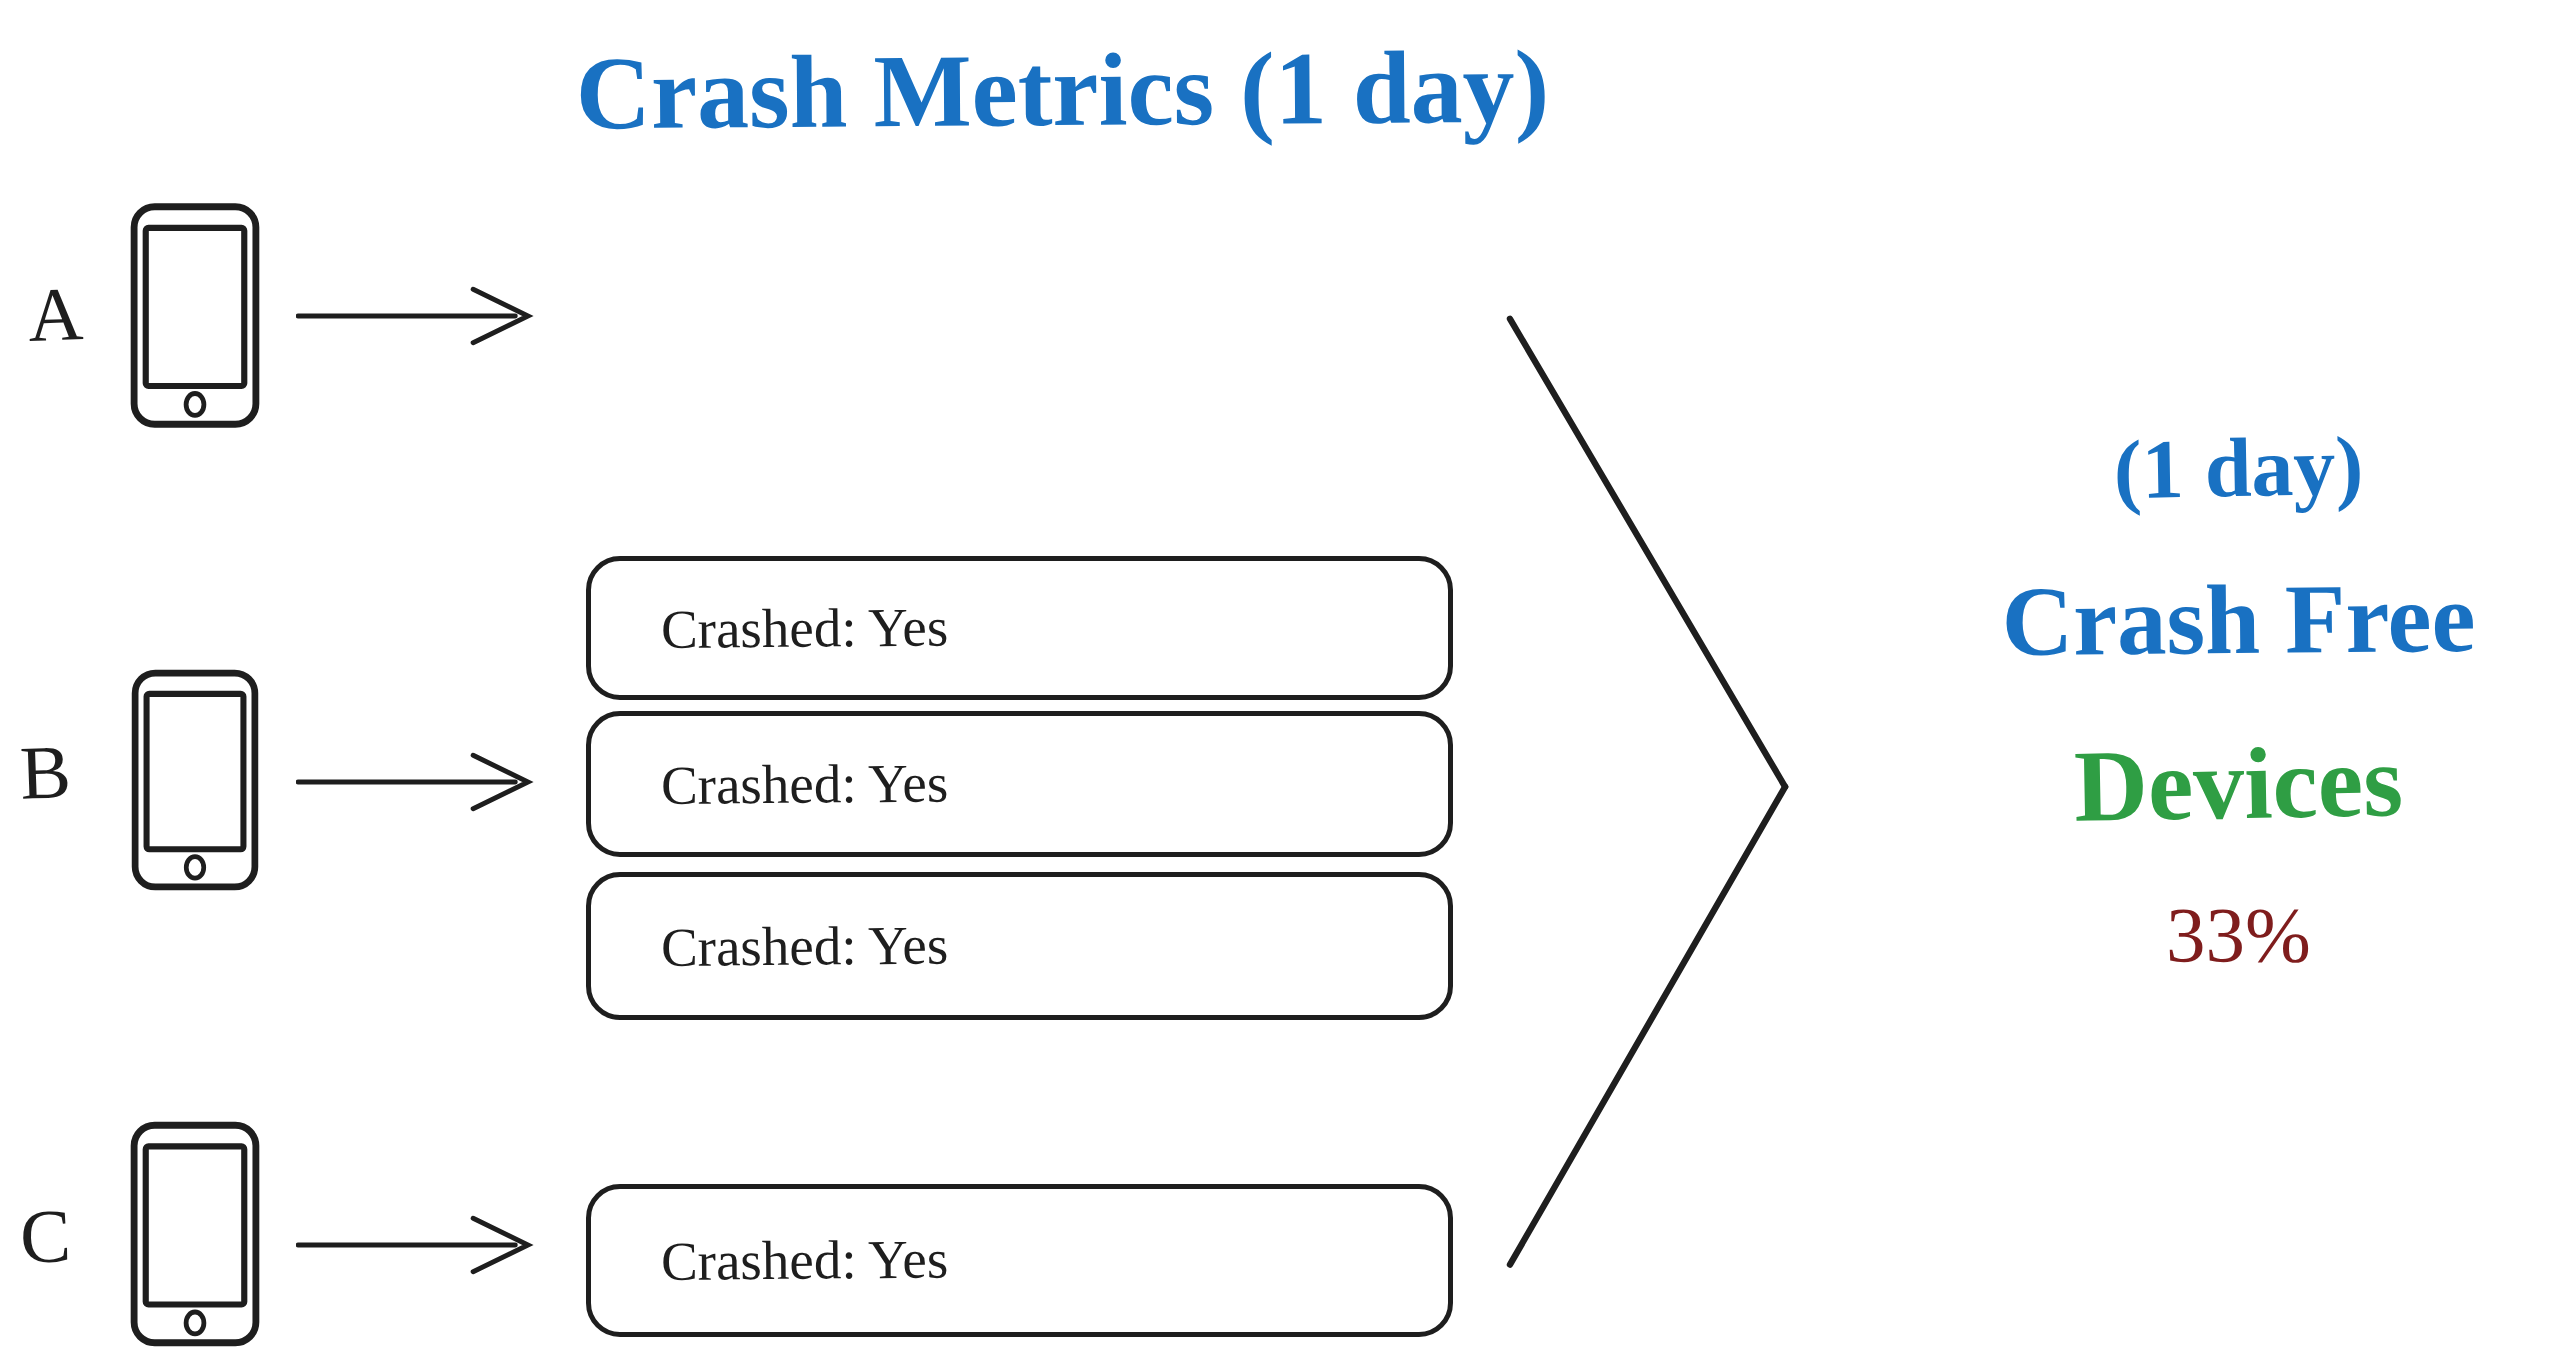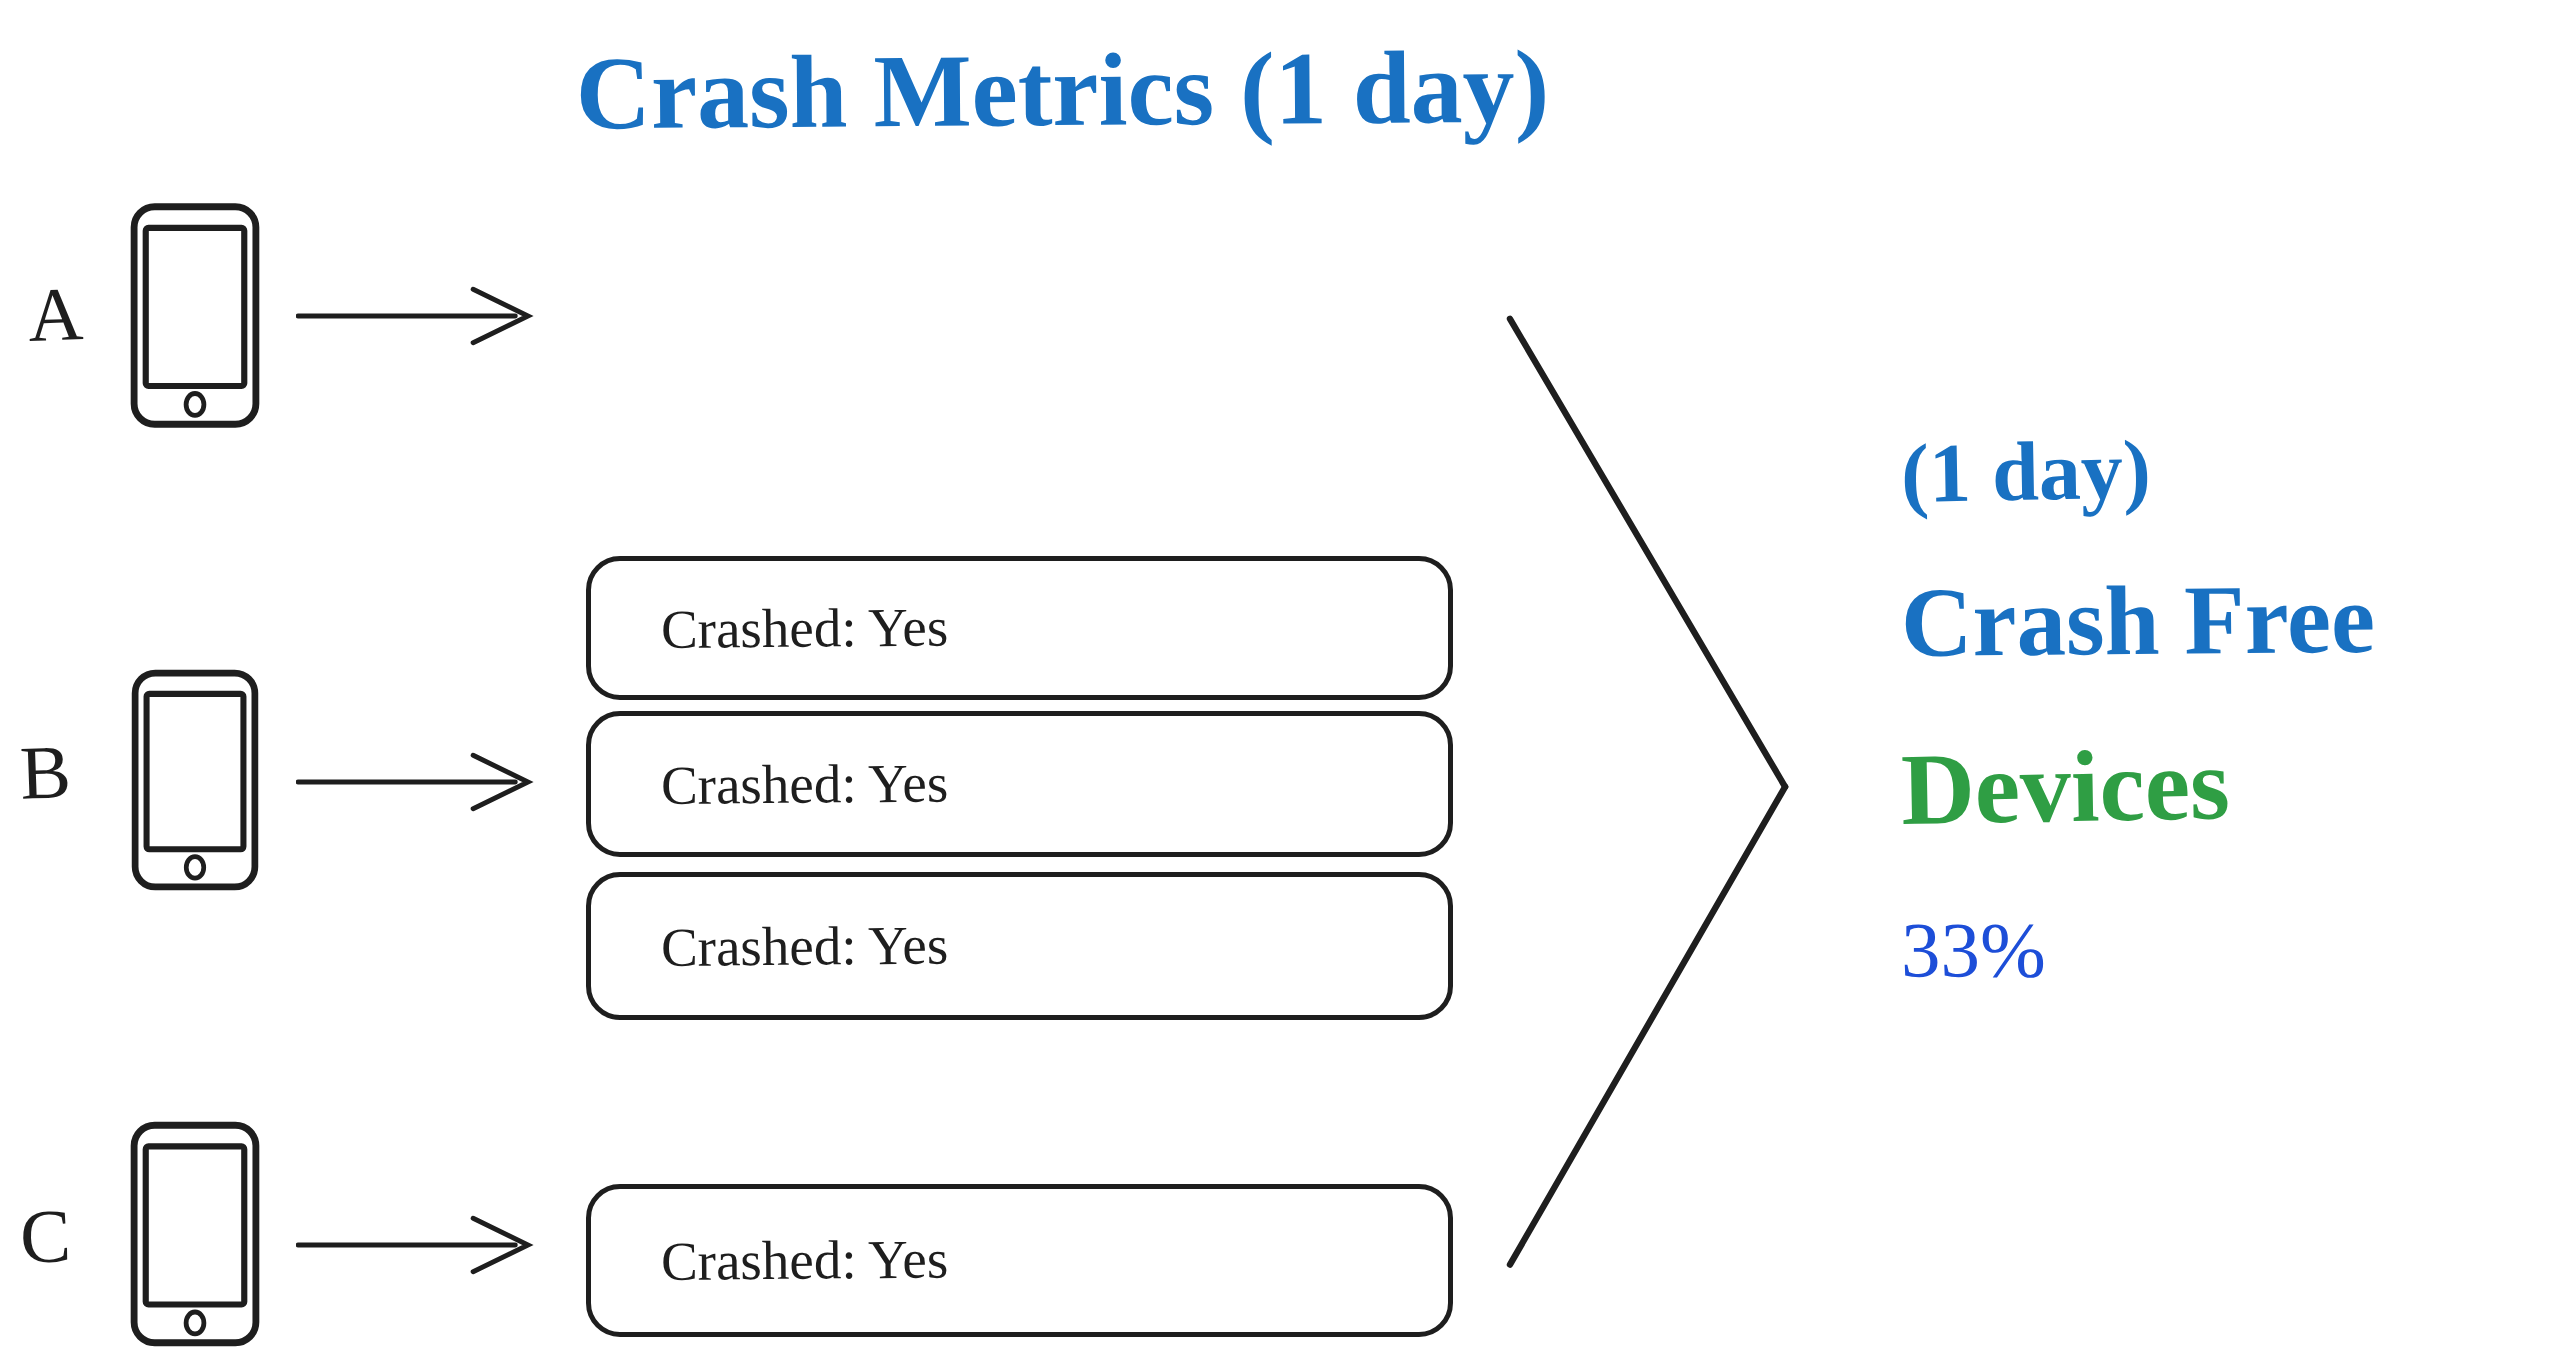--- a/index.html
+++ b/index.html
@@ -38,26 +38,27 @@
   }
   .crash-box .box-text{
     padding-left:70px;
     font-size:55px;
     color:#1e1e1e;
     transform:rotate(-0.5deg);
     white-space:nowrap;
   }
   .result{
     left:1901px;top:394px;width:675px;height:704px;
+    text-align:center;
   }
   .result .r-line{position:absolute;left:0;width:100%;white-space:nowrap;}
   .r1{top:25px;font-size:84px;font-weight:bold;color:#1971c2;transform:rotate(-1deg);}
   .r2{top:169px;font-size:99px;font-weight:bold;color:#1971c2;transform:rotate(-0.5deg);}
   .r3{top:331px;font-size:102px;font-weight:bold;color:#2f9e44;transform:rotate(-1deg);}
-  .r4{top:511px;font-size:79px;color:#1d4ed8;}
+  .r4{top:496px;font-size:79px;color:#7f1d1d;}
 </style>
 </head>
 <body>
 
 <div class="stage">
 
   <div class="abs title">Crash Metrics (1 day)</div>
 
   <div class="abs device-label" style="left:28px;top:271px;">A</div>
   <span class="abs phone" style="left:130px;top:201px;">

